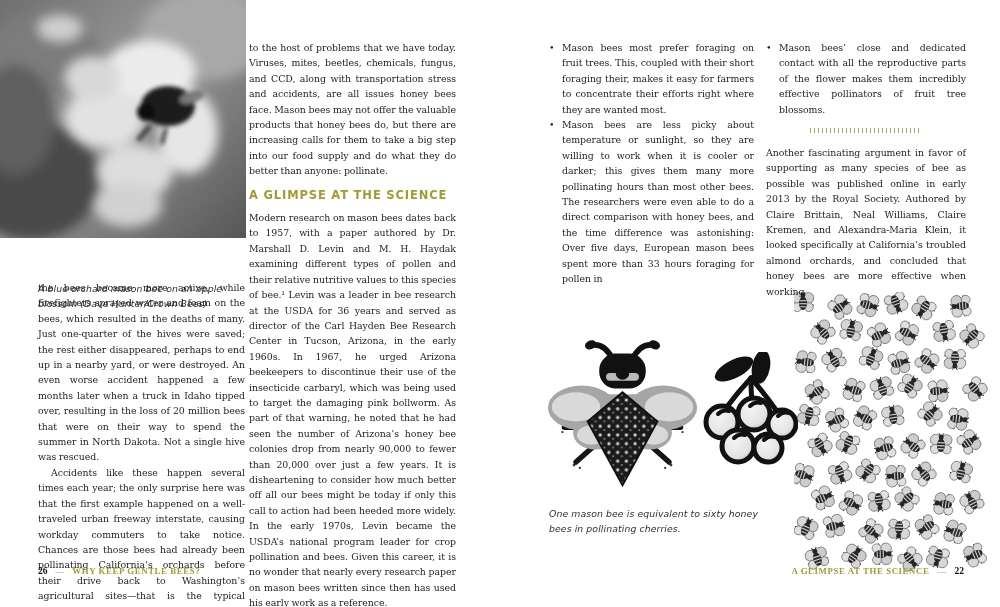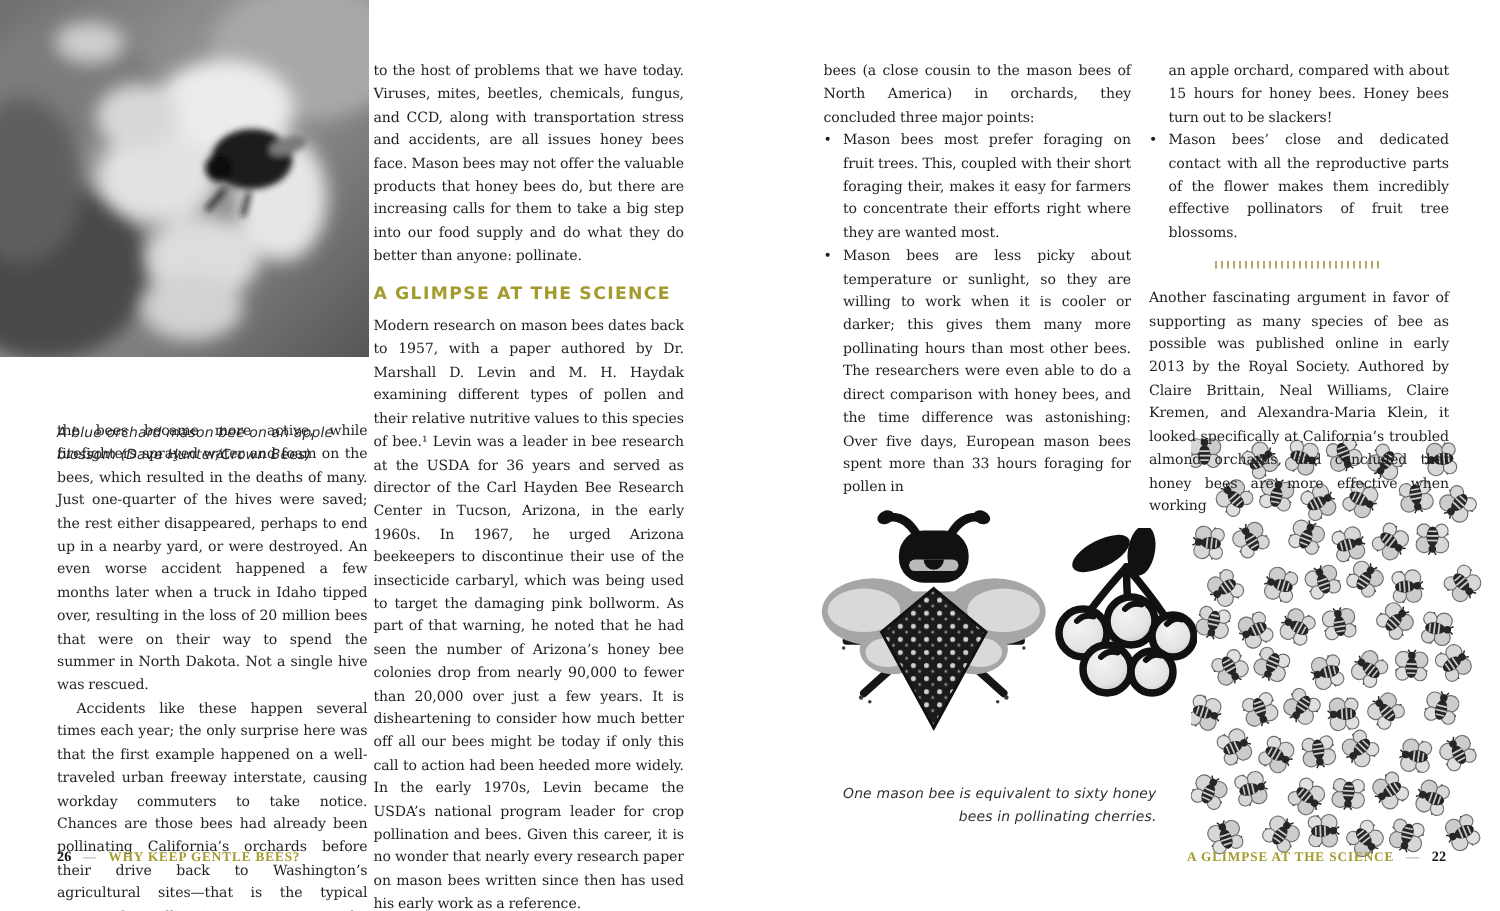--- a/index.html
+++ b/index.html
@@ -127,21 +127,20 @@
 
 </div>
 
 <div class="footer" style="left:38px;top:566px;">
   <span class="pn">26</span>
   <span class="fd">—</span>
   <span class="ft">WHY KEEP GENTLE BEES?</span>
 </div>
 
 <div class="col" style="left:549px;top:40px;width:205px;">
-  <p>bees (a close cousin to the mason bees of North America) in orchards, they concluded three major points:</p>
   <div class="bullet-item">
     <span class="bm">•</span>
     <div class="bt">Mason bees most prefer foraging on fruit trees. This, coupled with their short foraging their, makes it easy for farmers to concentrate their efforts right where they are wanted most.</div>
   </div>
   <div class="bullet-item">
     <span class="bm">•</span>
     <div class="bt">Mason bees are less picky about temperature or sunlight, so they are willing to work when it is cooler or darker; this gives them many more pollinating hours than most other bees. The researchers were even able to do a direct comparison with honey bees, and the time difference was astonishing: Over five days, European mason bees spent more than 33 hours foraging for pollen in</div>
   </div>
 </div>
 
@@ -531,24 +530,23 @@
         <use href="#mini-bee"></use>
       </svg>
     </div>
     <div class="mini-bee" style="left: 168px; top: 250px; transform: rotate(247deg);">
       <svg width="26" height="26" viewBox="0 0 24 24">
         <use href="#mini-bee"></use>
       </svg>
     </div>
   </div>
 
-<div class="caption" style="left:549px;top:522px;width:222px;text-align:right;">One mason bee is equivalent to sixty honey bees in pollinating cherries.</div>
+<div class="caption" style="left:549px;top:506px;width:222px;">One mason bee is equivalent to sixty honey bees in pollinating cherries.</div>
 
 <div class="col" style="left:766px;top:40px;width:200px;">
-  <p class="cont">an apple orchard, compared with about 15 hours for honey bees. Honey bees turn out to be slackers!</p>
   <div class="bullet-item">
     <span class="bm">•</span>
     <div class="bt">Mason bees’ close and dedicated contact with all the reproductive parts of the flower makes them incredibly effective pollinators of fruit tree blossoms.</div>
   </div>
   <div class="dotted-divider"></div>
   <p>Another fascinating argument in favor of supporting as many species of bee as possible was published online in early 2013 by the Royal Society. Authored by Claire Brittain, Neal Williams, Claire Kremen, and Alexandra-Maria Klein, it looked specifically at California’s troubled almond orchards, and concluded that honey bees are more effective when working</p>
 </div>
 
 <div class="footer" style="right:36px;top:566px;">
   <span class="ft">A GLIMPSE AT THE SCIENCE</span>

